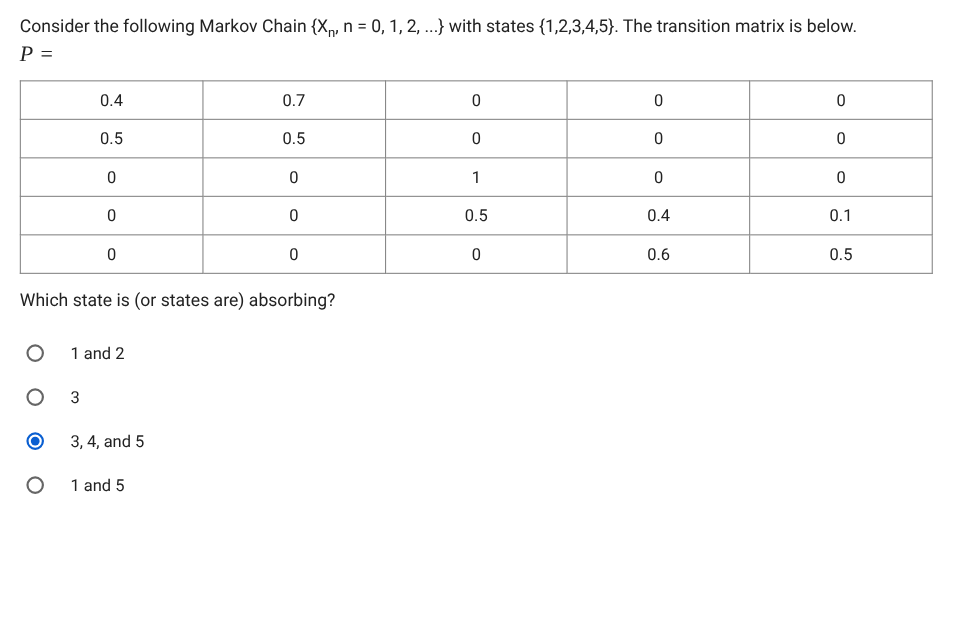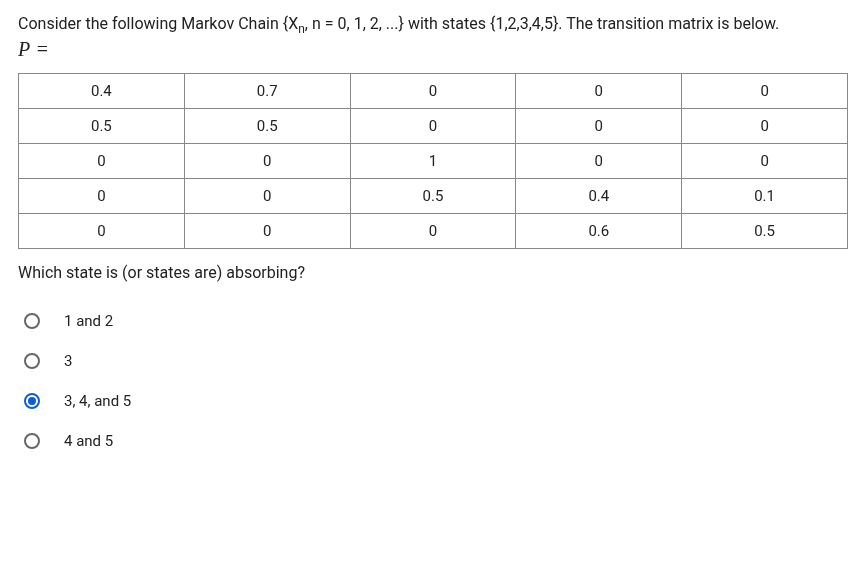--- a/index.html
+++ b/index.html
@@ -143,15 +143,15 @@
     <div class="option">
       <span class="radio"></span>
       <span class="option-label">3</span>
     </div>
     <div class="option">
       <span class="radio selected"></span>
       <span class="option-label">3, 4, and 5</span>
     </div>
     <div class="option">
       <span class="radio"></span>
-      <span class="option-label">4 and 5</span>
+      <span class="option-label">1 and 5</span>
     </div>
   </div>
 
 </body></html>

